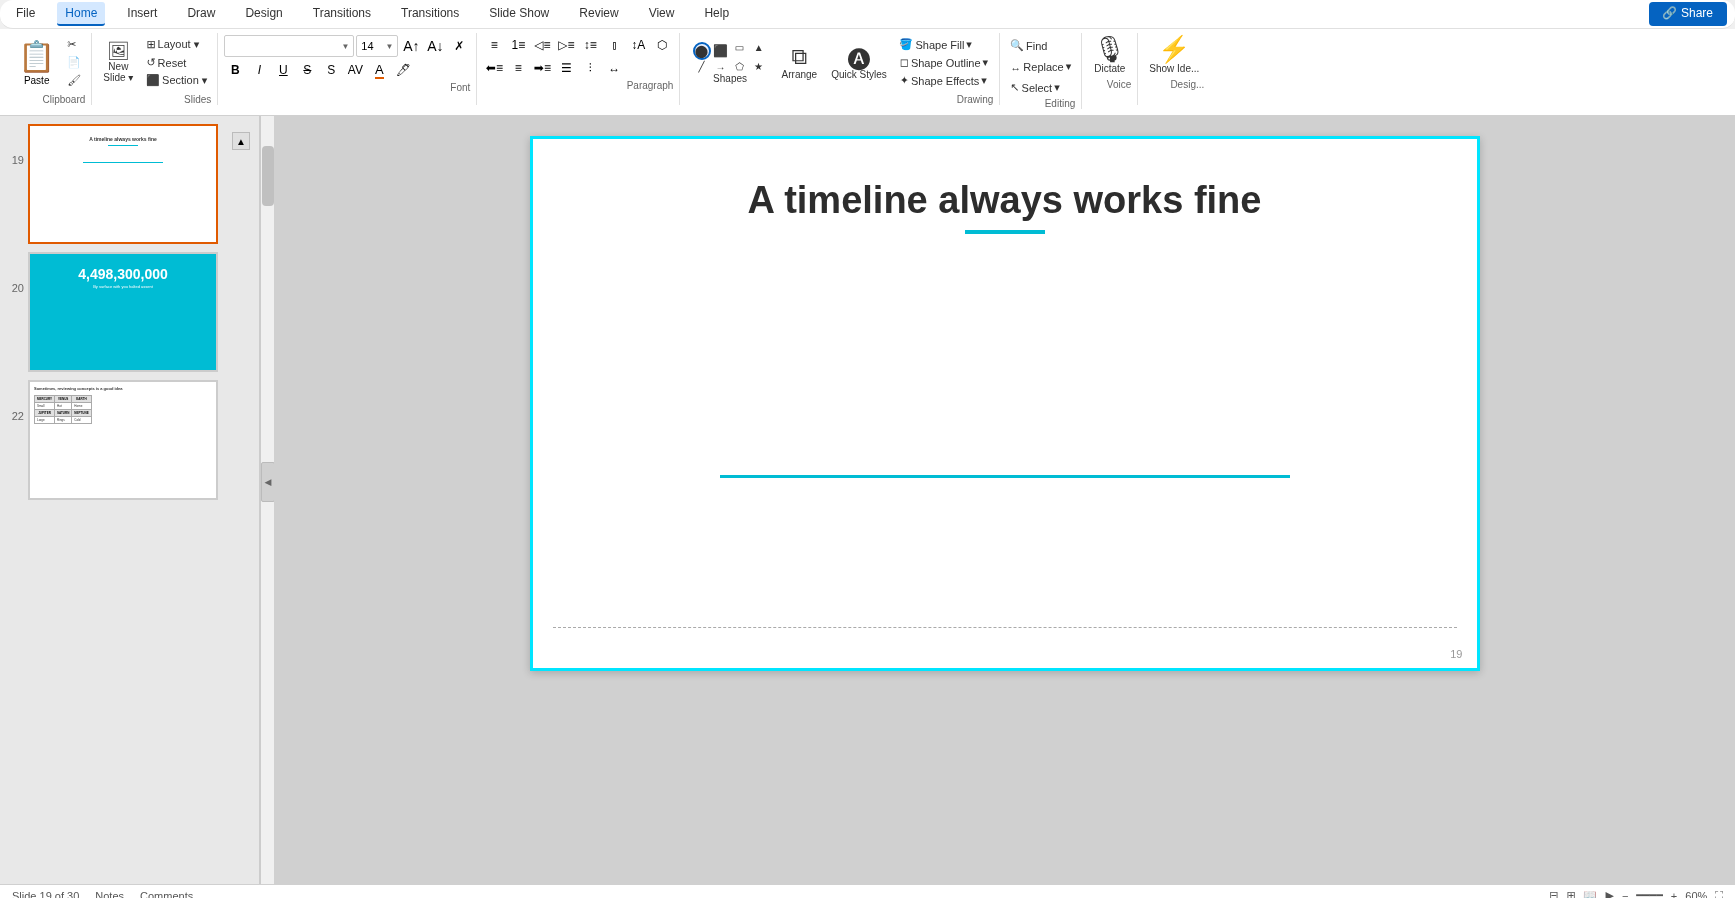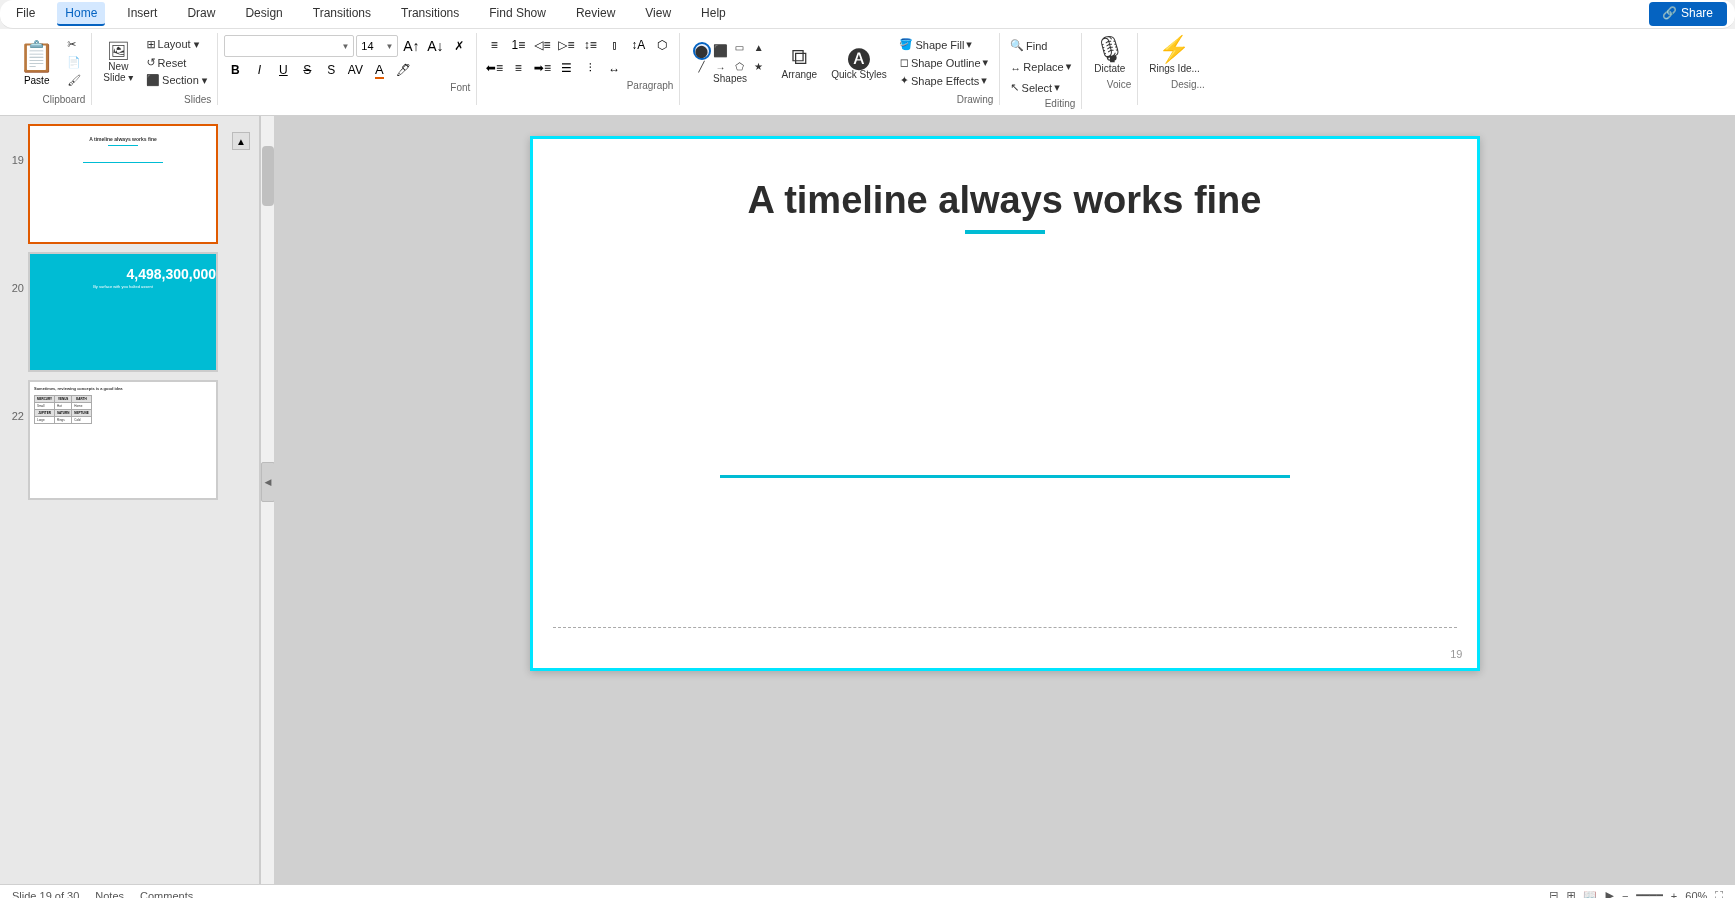--- a/index.html
+++ b/index.html
@@ -200,21 +200,21 @@
     .thumb-hline {
       height: 1px;
       background: #00bcd4;
       width: 80px;
       margin: 16px auto 4px;
     }
     .thumb-big-num {
       font-size: 14px;
       font-weight: bold;
       color: white;
-      text-align: right;
+      text-align: center;
       margin-top: 12px;
     }
     .thumb-small-text {
       font-size: 4px;
       color: white;
       text-align: center;
       margin-top: 2px;
     }
     .thumb-stats {
       display: flex;
@@ -367,21 +367,21 @@
 <body>
 
 <div class="menu-bar">
   <span class="menu-item">File</span>
   <span class="menu-item active">Home</span>
   <span class="menu-item">Insert</span>
   <span class="menu-item">Draw</span>
   <span class="menu-item">Design</span>
   <span class="menu-item">Transitions</span>
   <span class="menu-item">Transitions</span>
-  <span class="menu-item">Find Show</span>
+  <span class="menu-item">Slide Show</span>
   <span class="menu-item">Review</span>
   <span class="menu-item">View</span>
   <span class="menu-item">Help</span>
   <span class="menu-share">🔗 Share</span>
 </div>
 
 <div class="ribbon">
 
   <div class="ribbon-group">
     <div class="ribbon-group-content">
@@ -590,21 +590,21 @@
     <button class="ribbon-btn">
       <span class="icon" style="font-size:26px;">🎙</span>
       <span class="ribbon-btn-label">Dictate</span>
     </button>
     <div class="ribbon-group-label">Voice</div>
   </div>
 
   <div class="ribbon-group" style="border-right:none;">
     <button class="ribbon-btn">
       <span class="icon" style="font-size:26px; color:#0563c1;">⚡</span>
-      <span class="ribbon-btn-label">Rings
+      <span class="ribbon-btn-label">Show
 Ide...</span>
     </button>
     <div class="ribbon-group-label">Desig...</div>
   </div>
 
 </div>
 
 <div class="main-area">
 
   <div style="position:absolute; left:232px; top:132px; width:18px; height:18px; background:#e0e0e0; display:flex; align-items:center; justify-content:center; cursor:pointer; z-index:10; border: 1px solid #bbb;">

